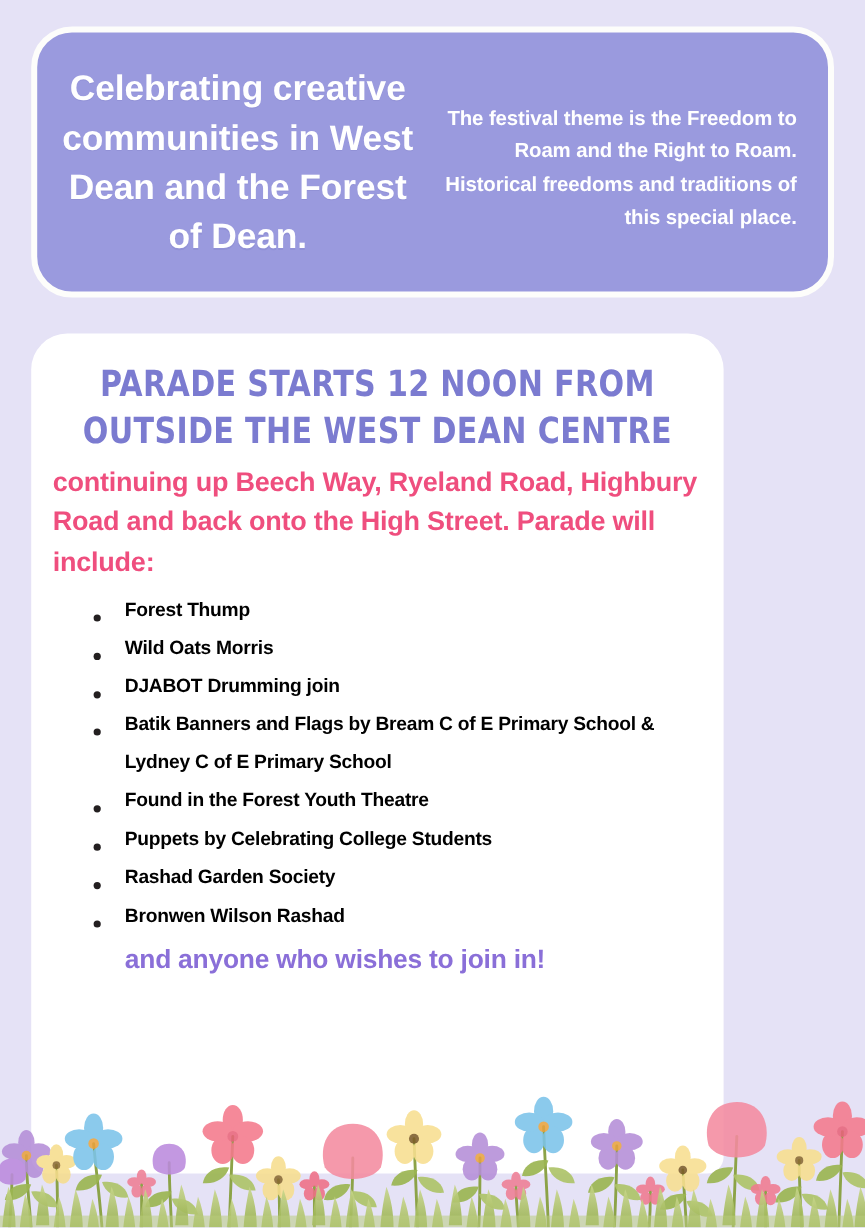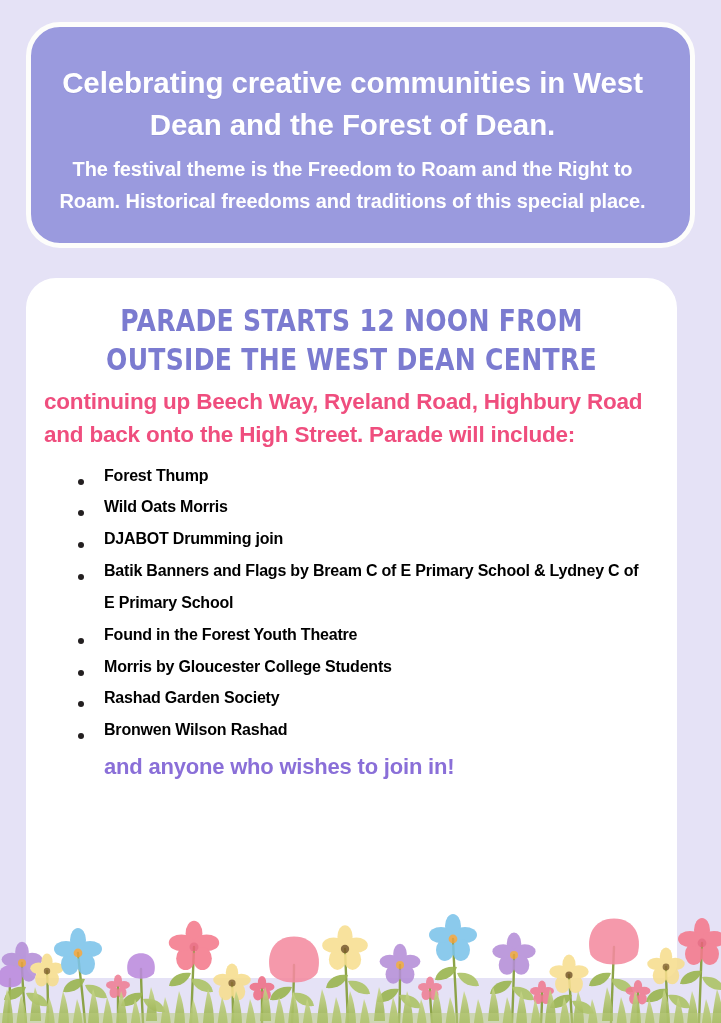--- a/index.html
+++ b/index.html
@@ -28,51 +28,50 @@
     left: 26px;
     top: 22px;
     width: 669px;
     height: 226px;
     box-sizing: border-box;
     background: #9a9ade;
     border: 5px solid #fdfdfb;
     border-radius: 34px;
     padding: 20px 26px 10px 10px;
     display: flex;
-    flex-direction: column;
     justify-content: center;
     align-items: center;
   }
   #header-banner .title {
     color: #ffffff;
     font-weight: 800;
     font-size: 29.5px;
     line-height: 1.40;
     text-align: center;
     letter-spacing: -0.1px;
     margin: 0 0 8px 0;
     text-shadow: 0 1px 0 rgba(130,130,200,0.35);
   }
   #header-banner .subtitle {
     color: #ffffff;
     font-weight: 700;
-    font-size: 20px;
+    font-size: 17px;
     line-height: 1.62;
-    text-align: center;
+    text-align: right;
     letter-spacing: -0.1px;
     margin: 0;
     max-width: 600px;
   }
 
   
   #content-card {
     position: absolute;
     left: 26px;
     top: 278px;
-    width: 651px;
+    width: 577px;
     height: 700px;
     background: #ffffff;
     border-radius: 30px 30px 14px 14px;
     overflow: hidden;
   }
 
   #parade-heading {
     color: #7b7bd0;
     text-align: center;
     font-family: "DejaVu Sans Condensed", "Liberation Sans Narrow", "Liberation Sans", sans-serif;
@@ -152,21 +151,21 @@
     <div id="parade-heading">PARADE STARTS 12 NOON FROM OUTSIDE THE WEST DEAN CENTRE</div>
 
     <div id="route-text">continuing up Beech Way, Ryeland Road, Highbury Road and back onto the High Street. Parade will include:</div>
 
     <ul id="parade-list">
       <li>Forest Thump</li>
       <li>Wild Oats Morris</li>
       <li>DJABOT Drumming join</li>
       <li>Batik Banners and Flags by Bream C of E Primary School &amp; Lydney C of E Primary School</li>
       <li>Found in the Forest Youth Theatre</li>
-      <li>Morris by Gloucester College Students</li>
+      <li>Puppets by Celebrating College Students</li>
       <li>Rashad Garden Society</li>
       <li>Bronwen Wilson Rashad</li>
     </ul>
 
     <div id="closing-line">and anyone who wishes to join in!</div>
 
   </div>
 
   <svg id="flower-border" viewBox="0 0 721 110" preserveAspectRatio="none" xmlns="http://www.w3.org/2000/svg">
     <defs>

